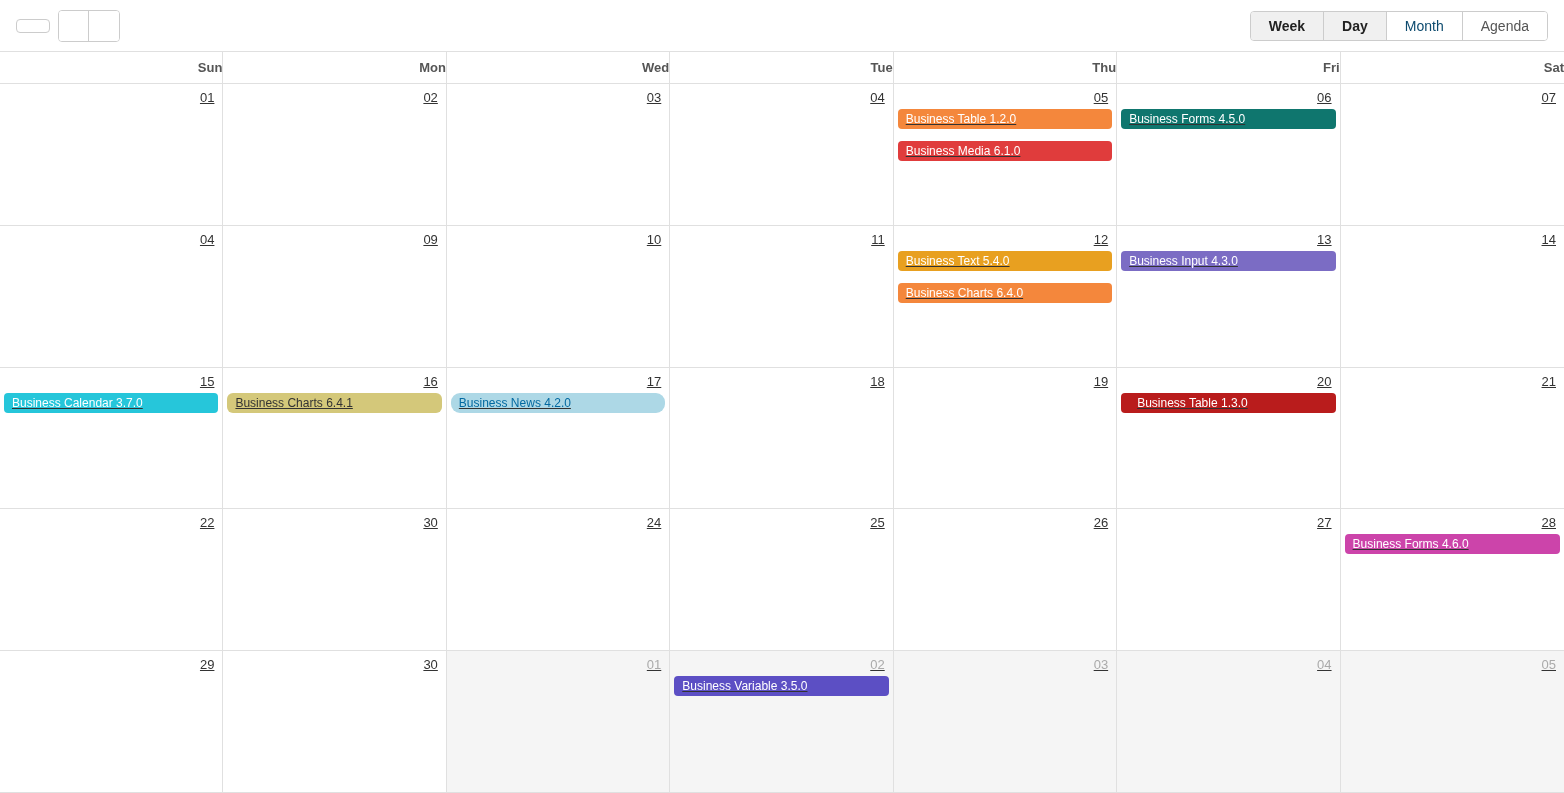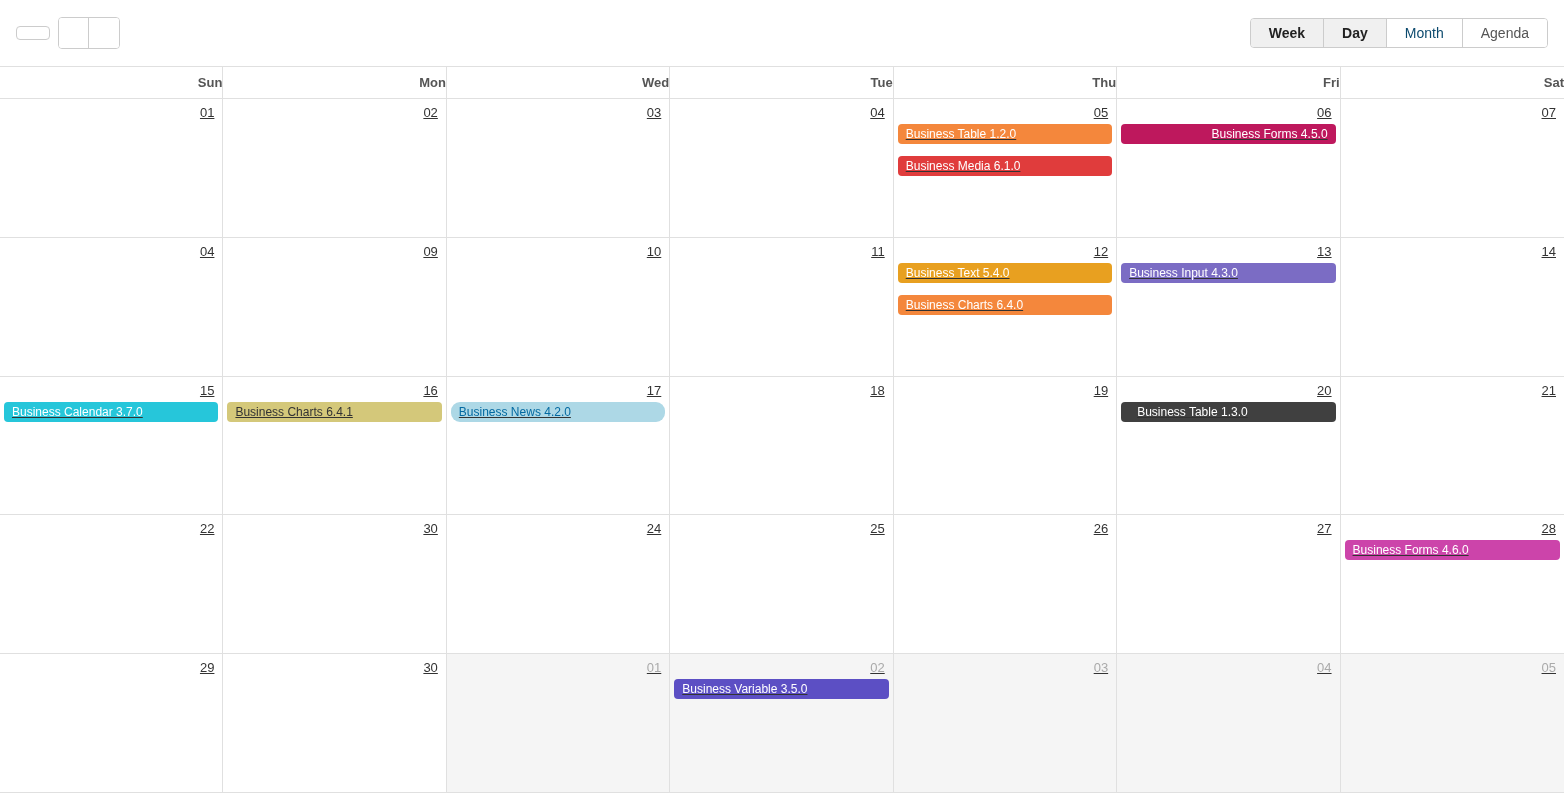--- a/index.html
+++ b/index.html
@@ -3,21 +3,21 @@
   <meta charset="utf-8">
   <style>
     * { box-sizing: border-box; margin: 0; padding: 0; }
     body { font-family: -apple-system, BlinkMacSystemFont, 'Segoe UI', sans-serif; background: #fff; color: #333; }
 
     .calendar-container { width: 1564px; min-height: 793px; display: flex; flex-direction: column; }
 
     
     .calendar-header {
       display: flex; align-items: center; justify-content: space-between;
-      padding: 21px 16px; height: 67px; border-bottom: 1px solid #e0e0e0;
+      padding: 21px 16px; height: 52px; border-bottom: 1px solid #e0e0e0;
     }
     .header-left { display: flex; align-items: center; gap: 8px; }
     .today-btn {
       padding: 6px 16px; border: 1px solid #ccc; border-radius: 4px;
       background: #fff; cursor: pointer; font-size: 14px; font-weight: 500;
     }
     .nav-btn {
       width: 30px; height: 30px; border: 1px solid #ccc; border-radius: 4px;
       background: #fff; cursor: pointer; font-size: 14px; display: flex; align-items: center; justify-content: center;
     }
@@ -112,21 +112,21 @@
       <div class="day-cell">
         <div class="day-num">05</div>
         <div class="events">
           <div class="event-pill" style="background-color: rgb(244, 135, 60);">Business Table 1.2.0</div>
           <div class="event-pill" style="background-color: rgb(224, 60, 60);">Business Media 6.1.0</div>
         </div>
       </div>
       <div class="day-cell">
         <div class="day-num">06</div>
         <div class="events">
-          <div class="event-pill" style="background-color: #be185d; text-align: right;">Business Forms 4.5.0</div>
+          <div class="event-pill" style="background-color: #0f766e;">Business Forms 4.5.0</div>
         </div>
       </div>
       <div class="day-cell">
         <div class="day-num">07</div>
       </div>
       <div class="day-cell">
         <div class="day-num">04</div>
       </div>
       <div class="day-cell">
         <div class="day-num">09</div>
@@ -155,39 +155,39 @@
       </div>
       <div class="day-cell">
         <div class="day-num">15</div>
         <div class="events">
           <div class="event-pill" style="background-color: rgb(38, 198, 218);">Business Calendar 3.7.0</div>
         </div>
       </div>
       <div class="day-cell">
         <div class="day-num">16</div>
         <div class="events">
-          <div class="event-pill" style="background-color: rgb(212, 200, 122); color: rgb(51, 51, 51);">Business Charts 6.4.1</div>
+          <div class="event-pill" style="background-color: rgb(212, 200, 122); color: rgb(51, 51, 51); border-radius: 6px;">Business Charts 6.4.1</div>
         </div>
       </div>
       <div class="day-cell">
         <div class="day-num">17</div>
         <div class="events">
           <div class="event-pill" style="background-color: rgb(173, 216, 230); color: #0369a1; border-radius: 9px;">Business News 4.2.0</div>
         </div>
       </div>
       <div class="day-cell">
         <div class="day-num">18</div>
       </div>
       <div class="day-cell">
         <div class="day-num">19</div>
       </div>
       <div class="day-cell">
         <div class="day-num">20</div>
         <div class="events">
-          <div class="event-pill" style="background-color: #404040; padding-left: 16px;">Business Table 1.3.0</div>
+          <div class="event-pill" style="background-color: #b91c1c; padding-left: 16px;">Business Table 1.3.0</div>
         </div>
       </div>
       <div class="day-cell">
         <div class="day-num">21</div>
       </div>
       <div class="day-cell">
         <div class="day-num">22</div>
       </div>
       <div class="day-cell">
         <div class="day-num">30</div>

